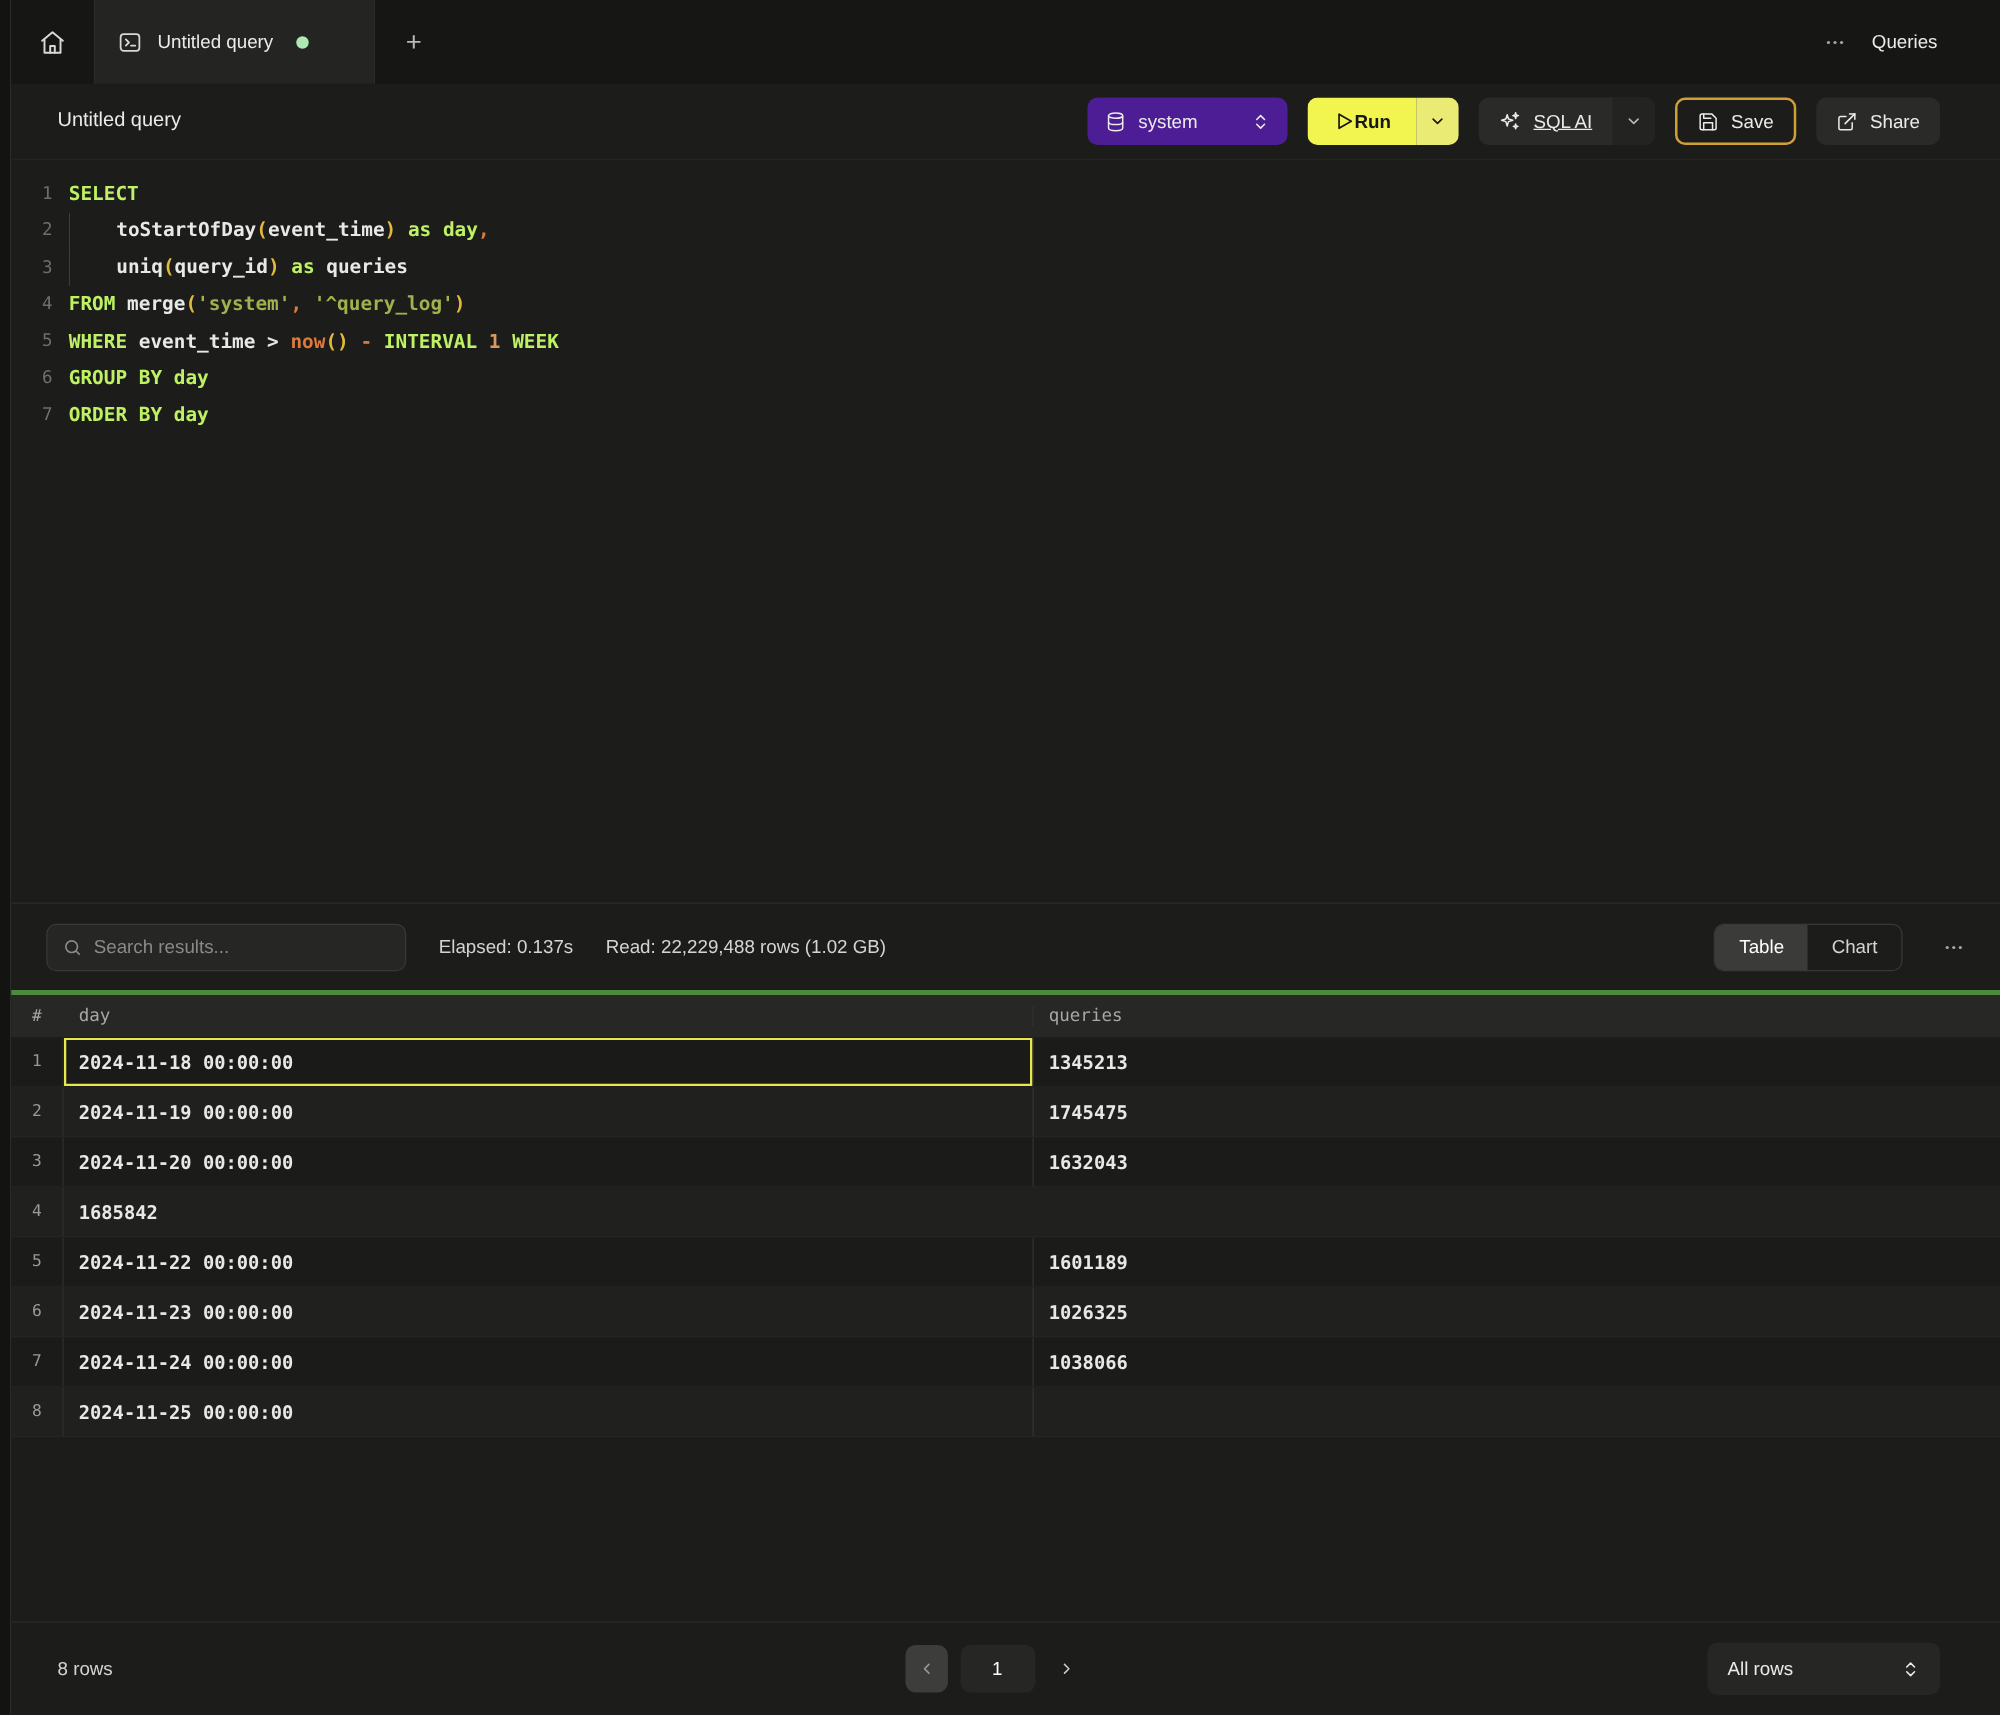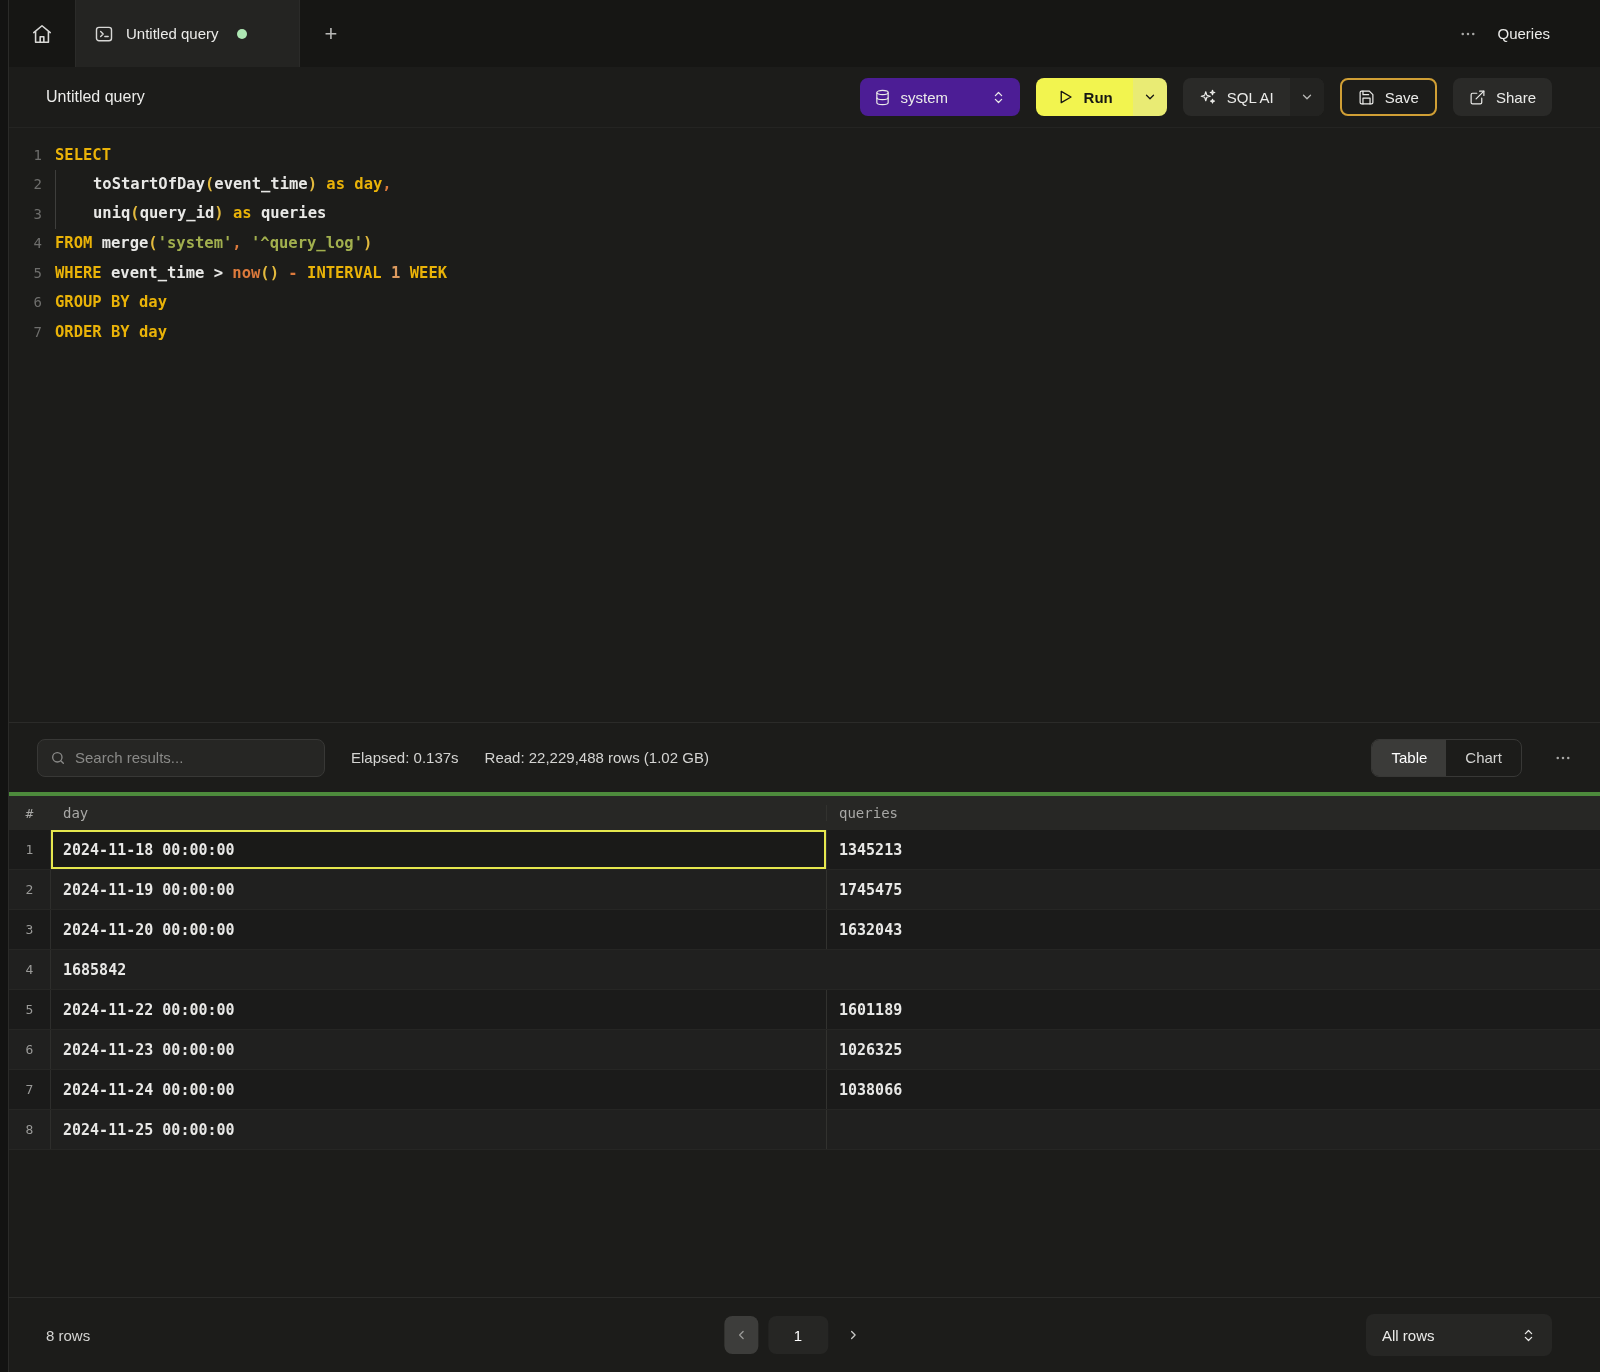--- a/index.html
+++ b/index.html
@@ -29,39 +29,39 @@
   .qheader { height:61px; display:flex; align-items:center; padding:0 48px 0 37px;
              border-bottom:1px solid #242422; flex:none; }
   .qtitle { font-size:16px; color:#ebebe9; }
   .qheader-spacer { flex:1; }
   .controls { display:flex; align-items:center; gap:16px; }
   .ctl { height:38px; border-radius:8px; display:flex; align-items:center; font-size:15px; }
   .db-select { background:#4c1d95; width:160px; padding:0 14px; gap:10px; color:#ebebe9; cursor:pointer; }
   .db-select .grow { flex:1; }
   .run-split { overflow:hidden; cursor:pointer; }
   .run-main { background:#f2f44f; color:#161614; height:38px; display:flex; align-items:center;
-              gap:10px; padding:0 20px; font-weight:600; }
+              padding:0 20px; font-weight:600; }
   .run-caret { background:#e9eb74; color:#161614; height:38px; width:34px;
                display:flex; align-items:center; justify-content:center; }
   .ai-split { overflow:hidden; cursor:pointer; background:#2a2a28; }
-  .ai-main { height:38px; display:flex; align-items:center; gap:10px; padding:0 16px; color:#ebebe9; }
+  .ai-main { height:38px; display:flex; align-items:center; gap:10px; padding:0 16px; color:#ebebe9;text-decoration:underline; }
   .ai-caret { background:#232321; height:38px; width:34px; display:flex; align-items:center;
               justify-content:center; color:#b8b8b6; }
   .save-btn { border:2px solid #d09f35; background:transparent; padding:0 16px; gap:10px;
               color:#ebebe9; cursor:pointer; }
   .share-btn { background:#2a2a28; padding:0 16px; gap:10px; color:#ebebe9; cursor:pointer; }
 
   
   .editor { height:594px; flex:none; padding-top:12px; cursor:text;
             font-family:"DejaVu Sans Mono", monospace; }
   .code-line { display:flex; height:29.5px; align-items:center; }
   .ln { width:46px; flex:none; text-align:right; padding-right:13px; color:#6e6e6c;
         font-size:14px; }
   .code { white-space:pre; font-size:15.5px; font-weight:700; color:#e8e8e6; }
-  .code .kw { color:#eab308; }
+  .code .kw { color:#bef264; }
   .code .fn { color:#e8e8e6; }
   .code .pr { color:#e2b93d; }
   .code .st { color:#a2b04e; }
   .code .or { color:#dd7a3c; }
   .code .nm { color:#dd9a5f; }
   .code .pl { color:#e8e8e6; }
   .code .ind { display:inline-block; width:38px; height:29.5px; vertical-align:middle;
                box-shadow:inset 1px 0 0 #3e3e3c; }
 
   

